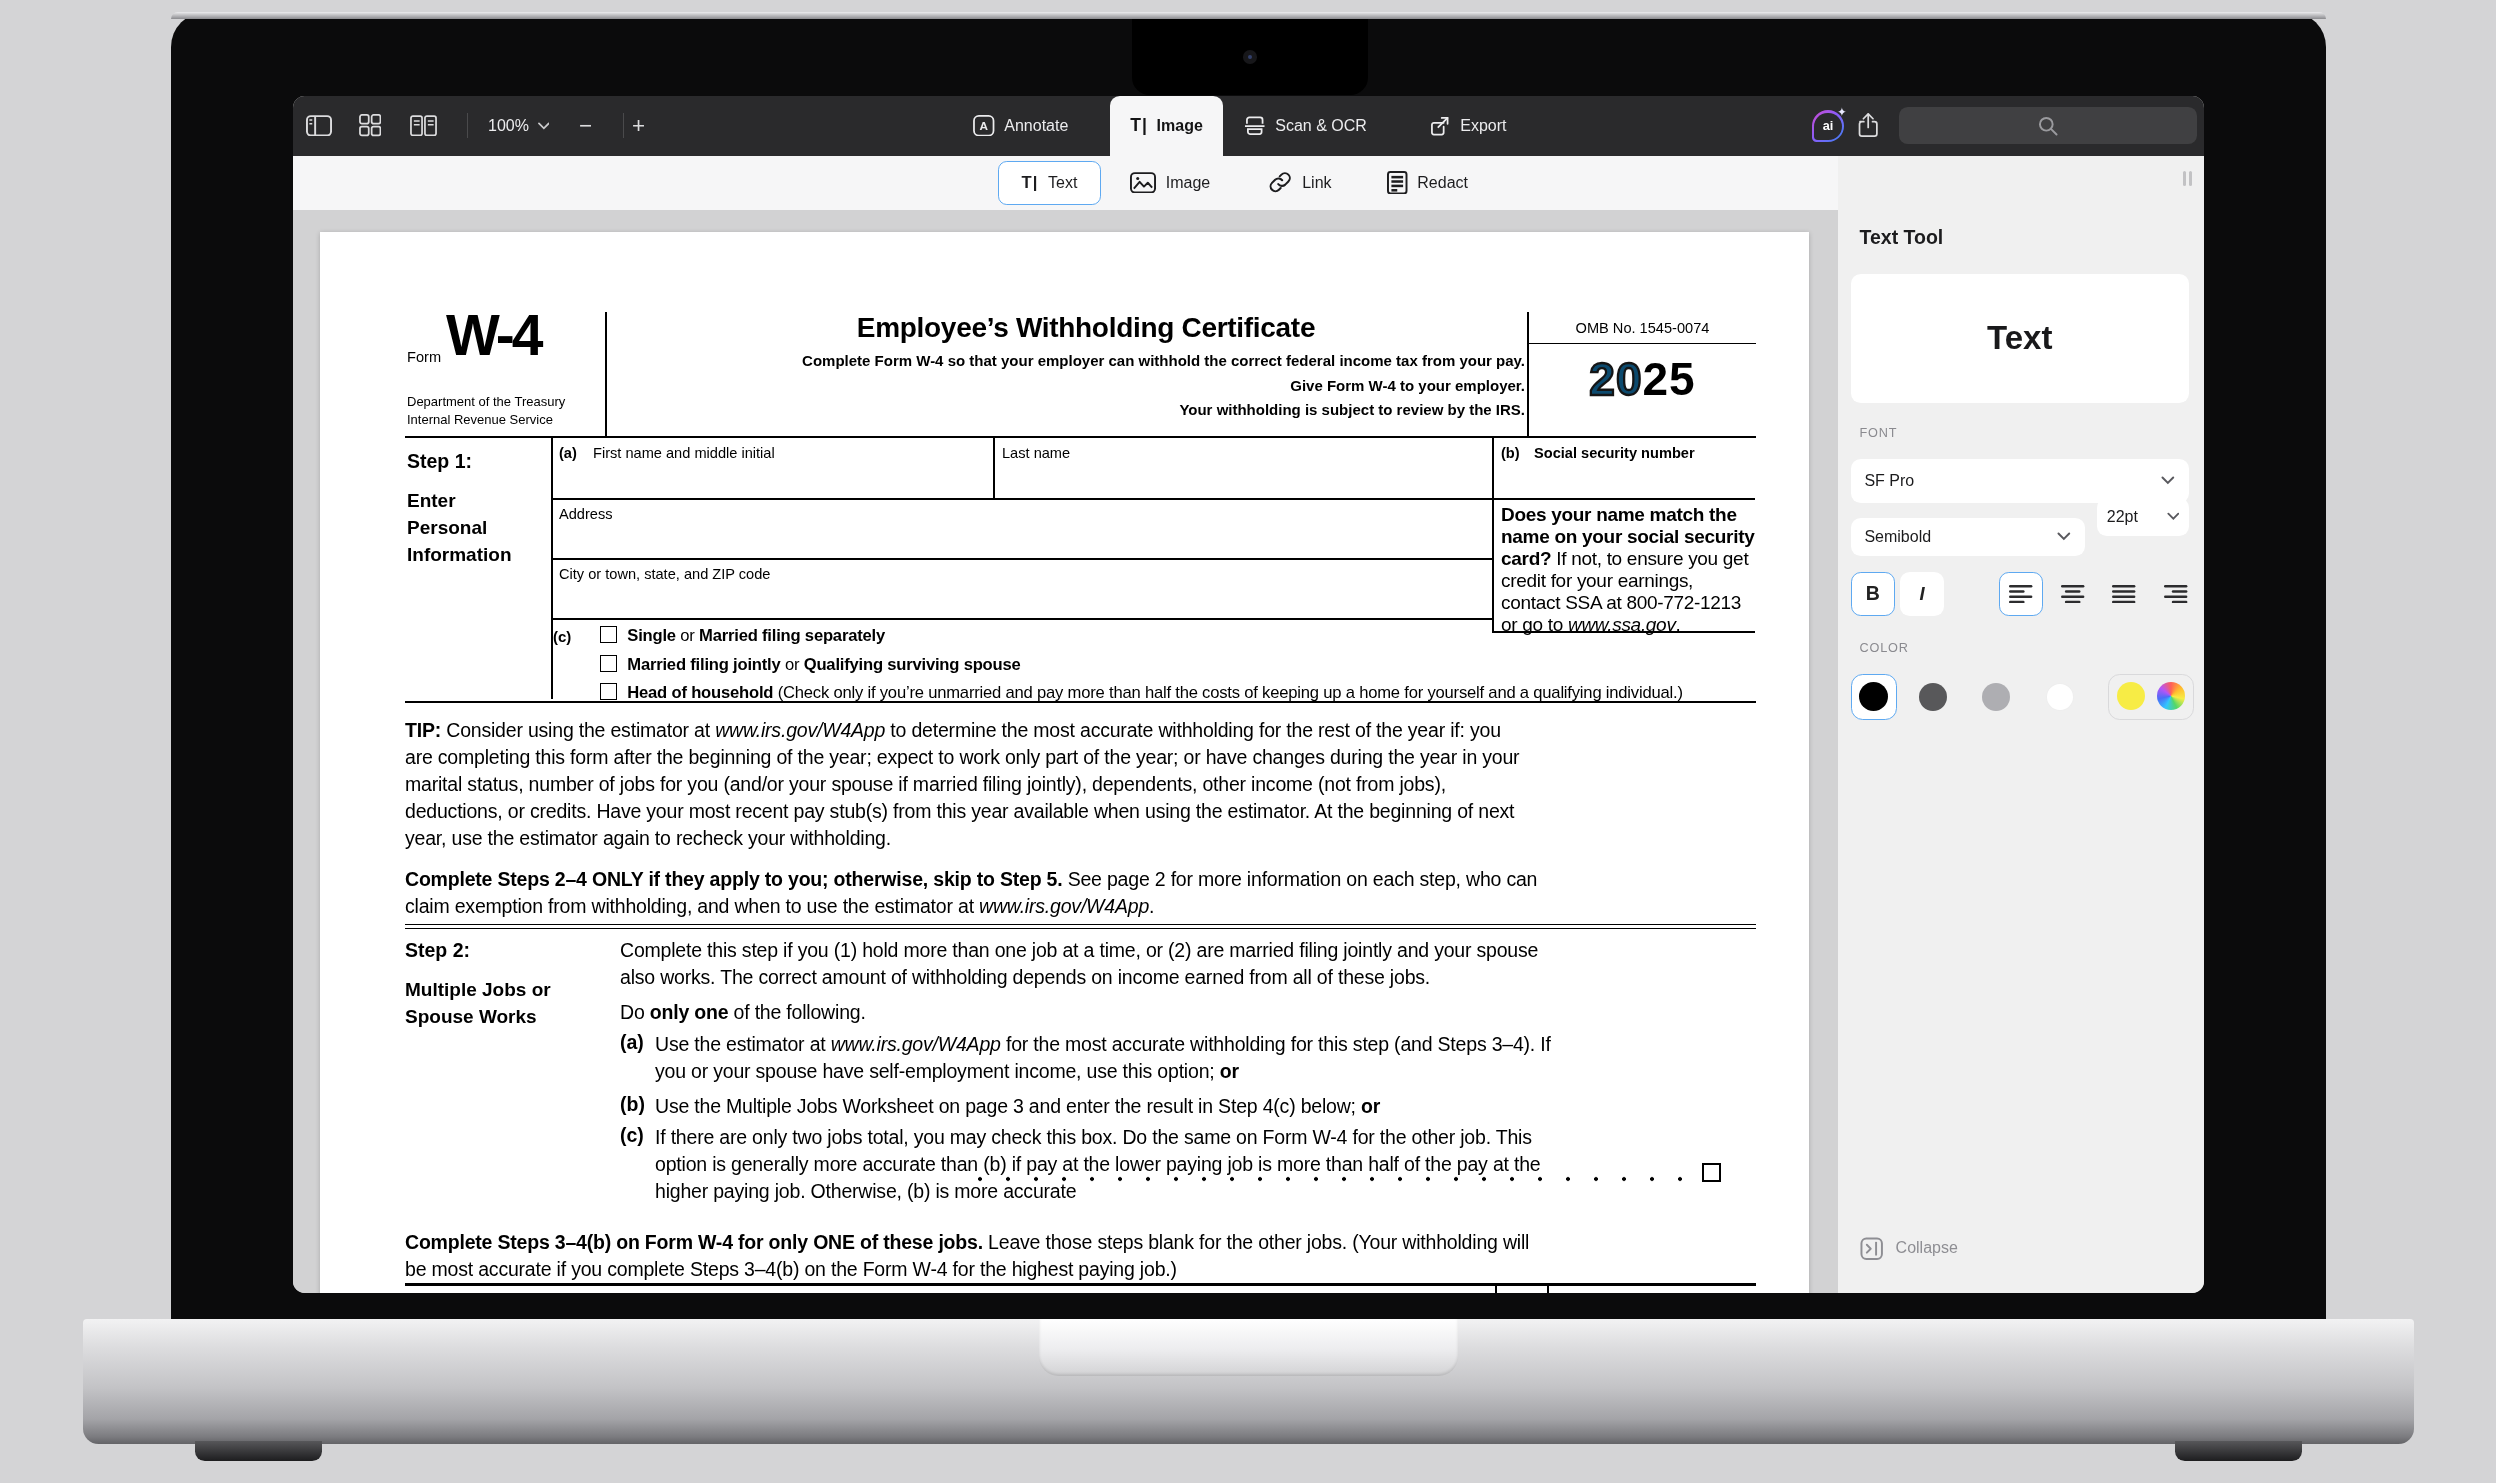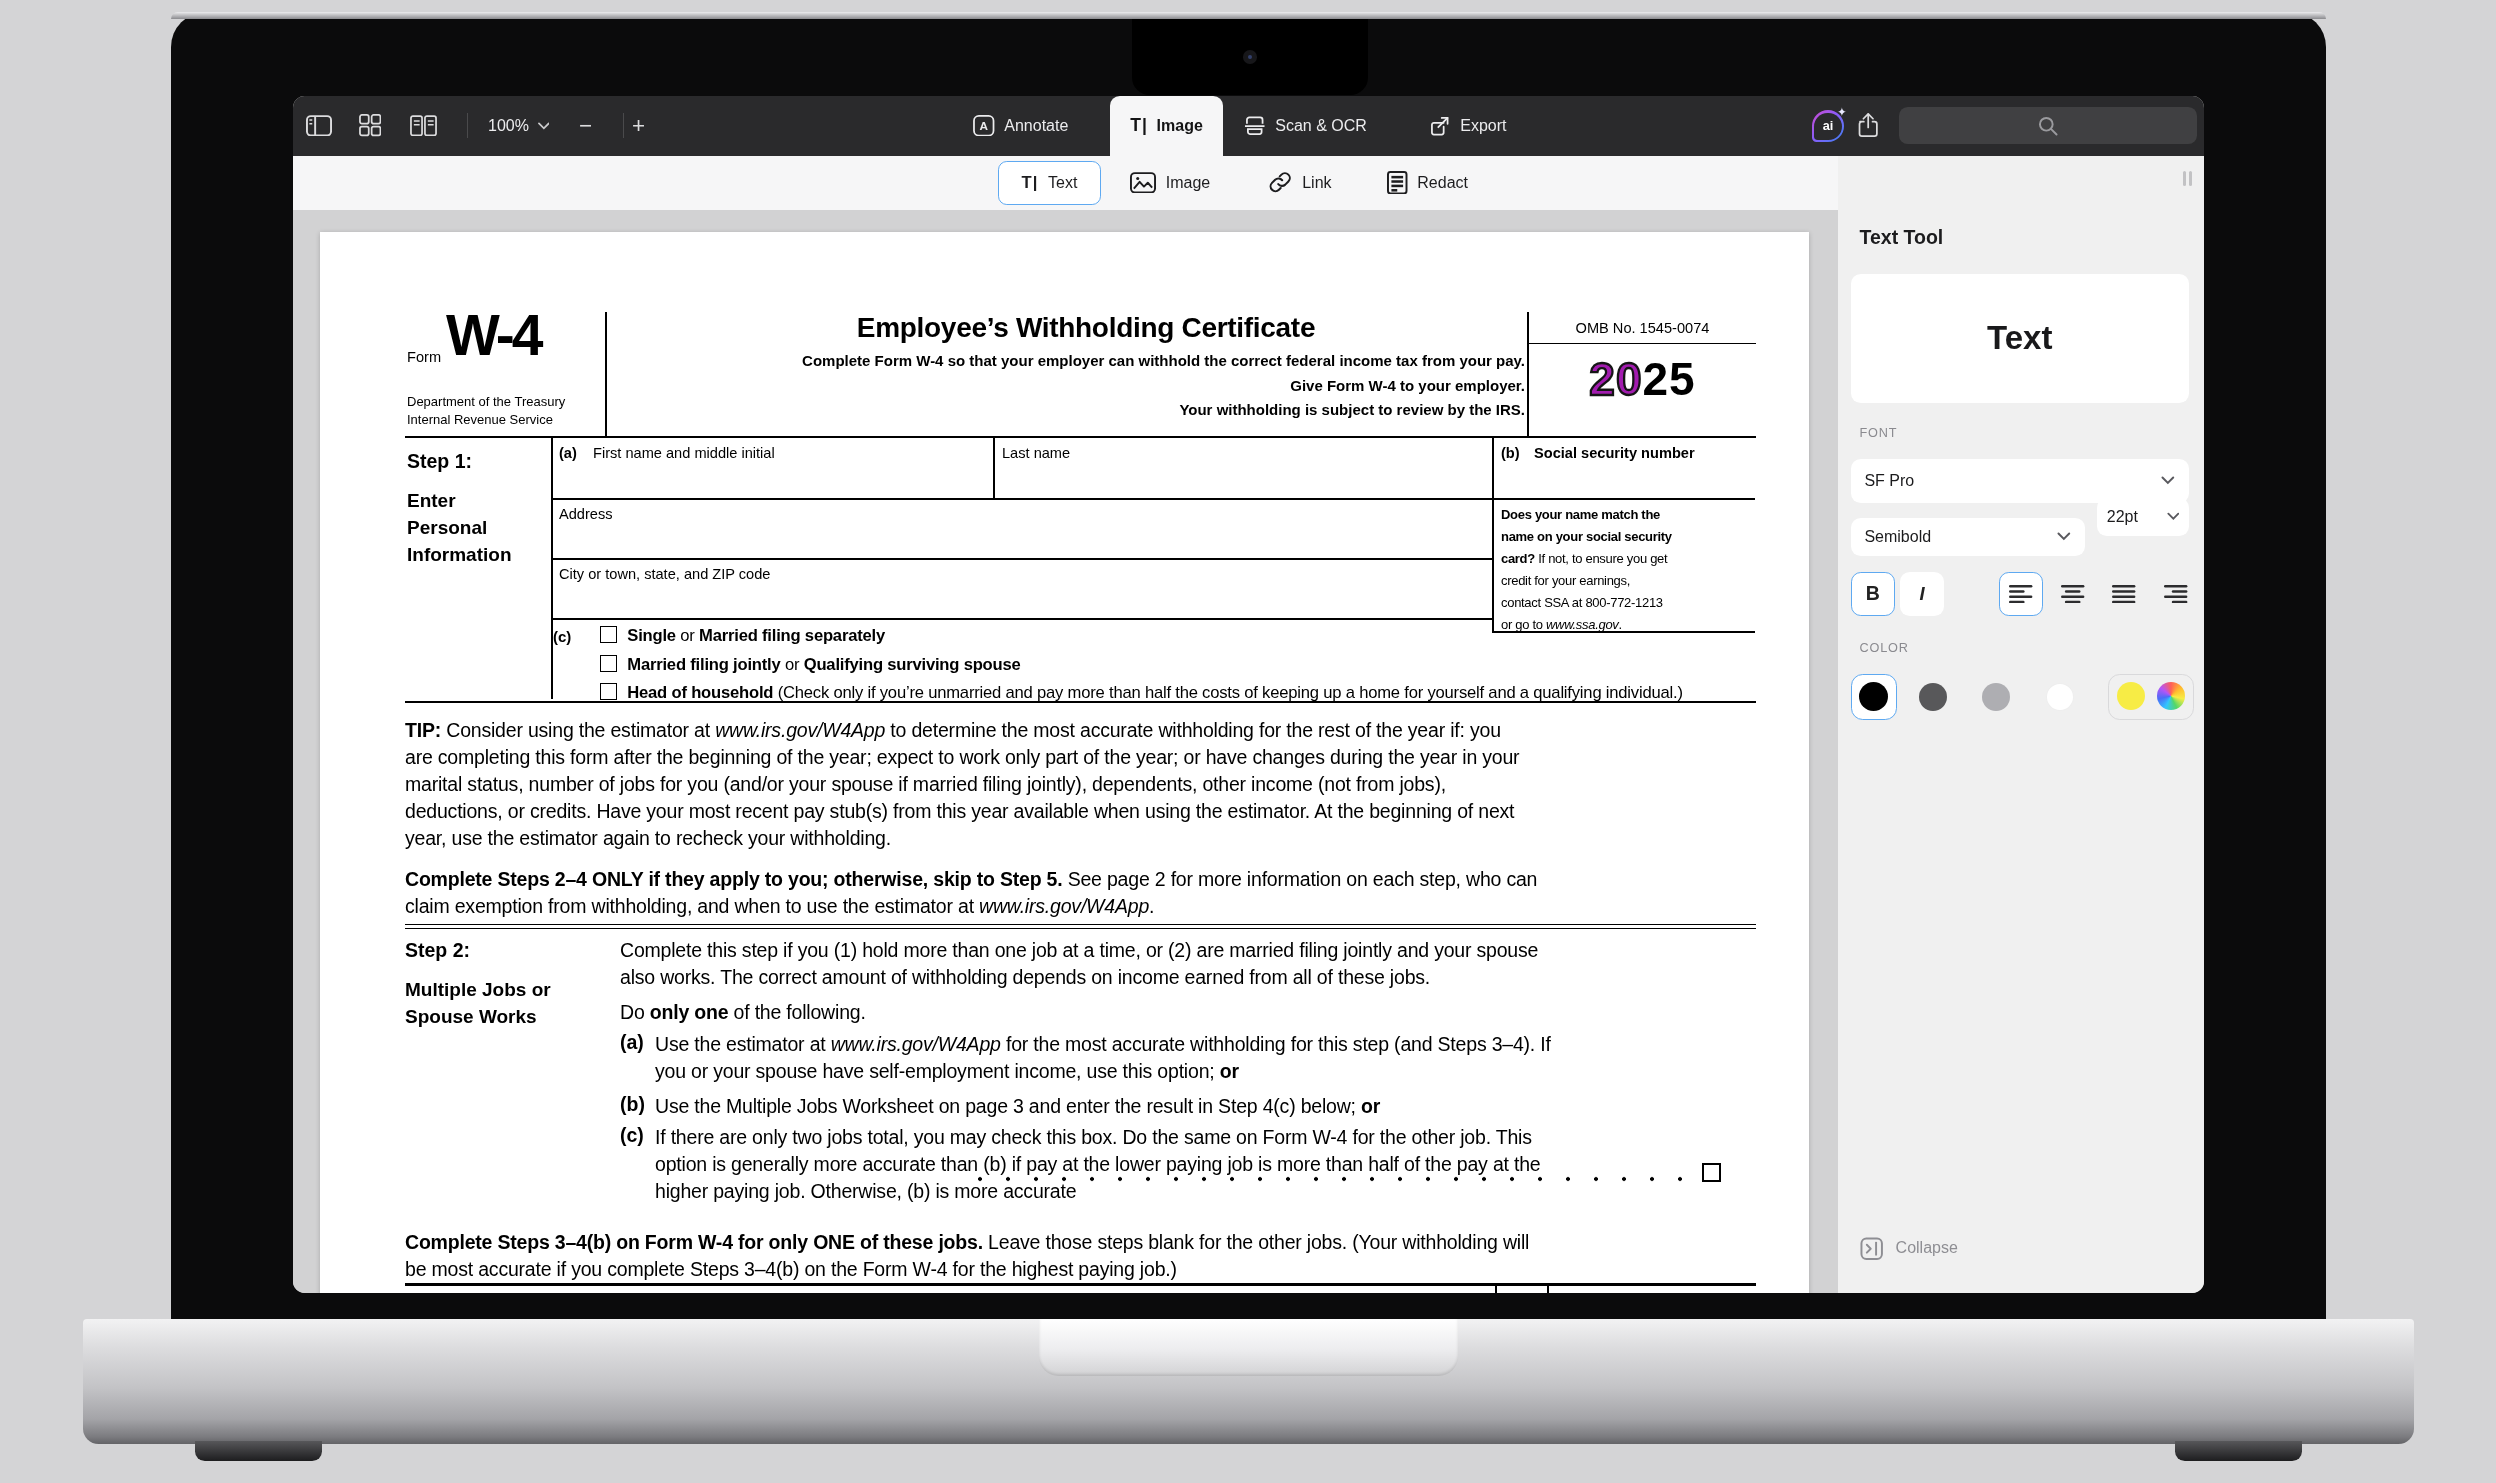--- a/index.html
+++ b/index.html
@@ -77,30 +77,30 @@
   .f-num{position:absolute;left:41px;top:-9.8px;font-size:57px;font-weight:800;letter-spacing:-2.9px;}
   .f-dept{position:absolute;left:2px;top:81px;font-size:13px;line-height:17.6px;}
   .hdr-title{position:absolute;left:202px;top:0;width:918px;text-align:center;}
   .t-main{font-size:28px;font-weight:800;margin-top:0;letter-spacing:-0.3px;padding-left:40px;}
   .t-sub{font-size:15px;font-weight:700;margin-top:7.8px;text-align:right;}
   .hdr-omb{position:absolute;left:1122px;top:0;width:229px;height:124px;border-left:2px solid #000;}
   .omb{height:32px;display:flex;align-items:center;justify-content:center;font-size:14.6px;
     border-bottom:1.5px solid #000;}
   .year{display:flex;align-items:center;justify-content:center;padding-top:7.8px;
     font-size:46px;font-weight:800;letter-spacing:1px;}
-  .year .outline{color:#a21caf;-webkit-text-stroke:2.3px #151515;}
+  .year .outline{color:#0c4a6e;-webkit-text-stroke:2.3px #151515;}
 
   
   .step1{position:absolute;left:0;top:204px;width:1351px;height:267px;
     border-top:2.9px solid #000;border-bottom:2.9px solid #000;}
   .s-label{position:absolute;font-size:19.5px;font-weight:800;}
   .s-head{position:absolute;font-size:19px;font-weight:800;line-height:27px;}
   .flabel{position:absolute;font-size:14.6px;}
   .fb{font-weight:700;}
-  .ssa{position:absolute;left:1096px;top:66px;width:256px;font-size:13px;line-height:22px;letter-spacing:-0.3px;}
+  .ssa{position:absolute;left:1096px;top:66px;width:256px;font-size:19px;line-height:22px;letter-spacing:-0.3px;}
   .opt{position:absolute;left:195px;display:flex;gap:10.7px;align-items:flex-start;}
   .cb{width:16.6px;height:16.6px;border:1.8px solid #000;background:#fff;flex:none;}
   .opt-label{font-size:16.6px;line-height:18.5px;white-space:nowrap;padding-top:0.5px;letter-spacing:-0.2px;}
 
   .tip{position:absolute;left:0;top:485px;width:1356px;}
   .steps24{position:absolute;left:0;top:634px;width:1356px;}
   .rule-double{position:absolute;left:0;top:692px;width:1351px;height:4.9px;
     border-top:1.5px solid #000;border-bottom:1.5px solid #000;}
 
   

